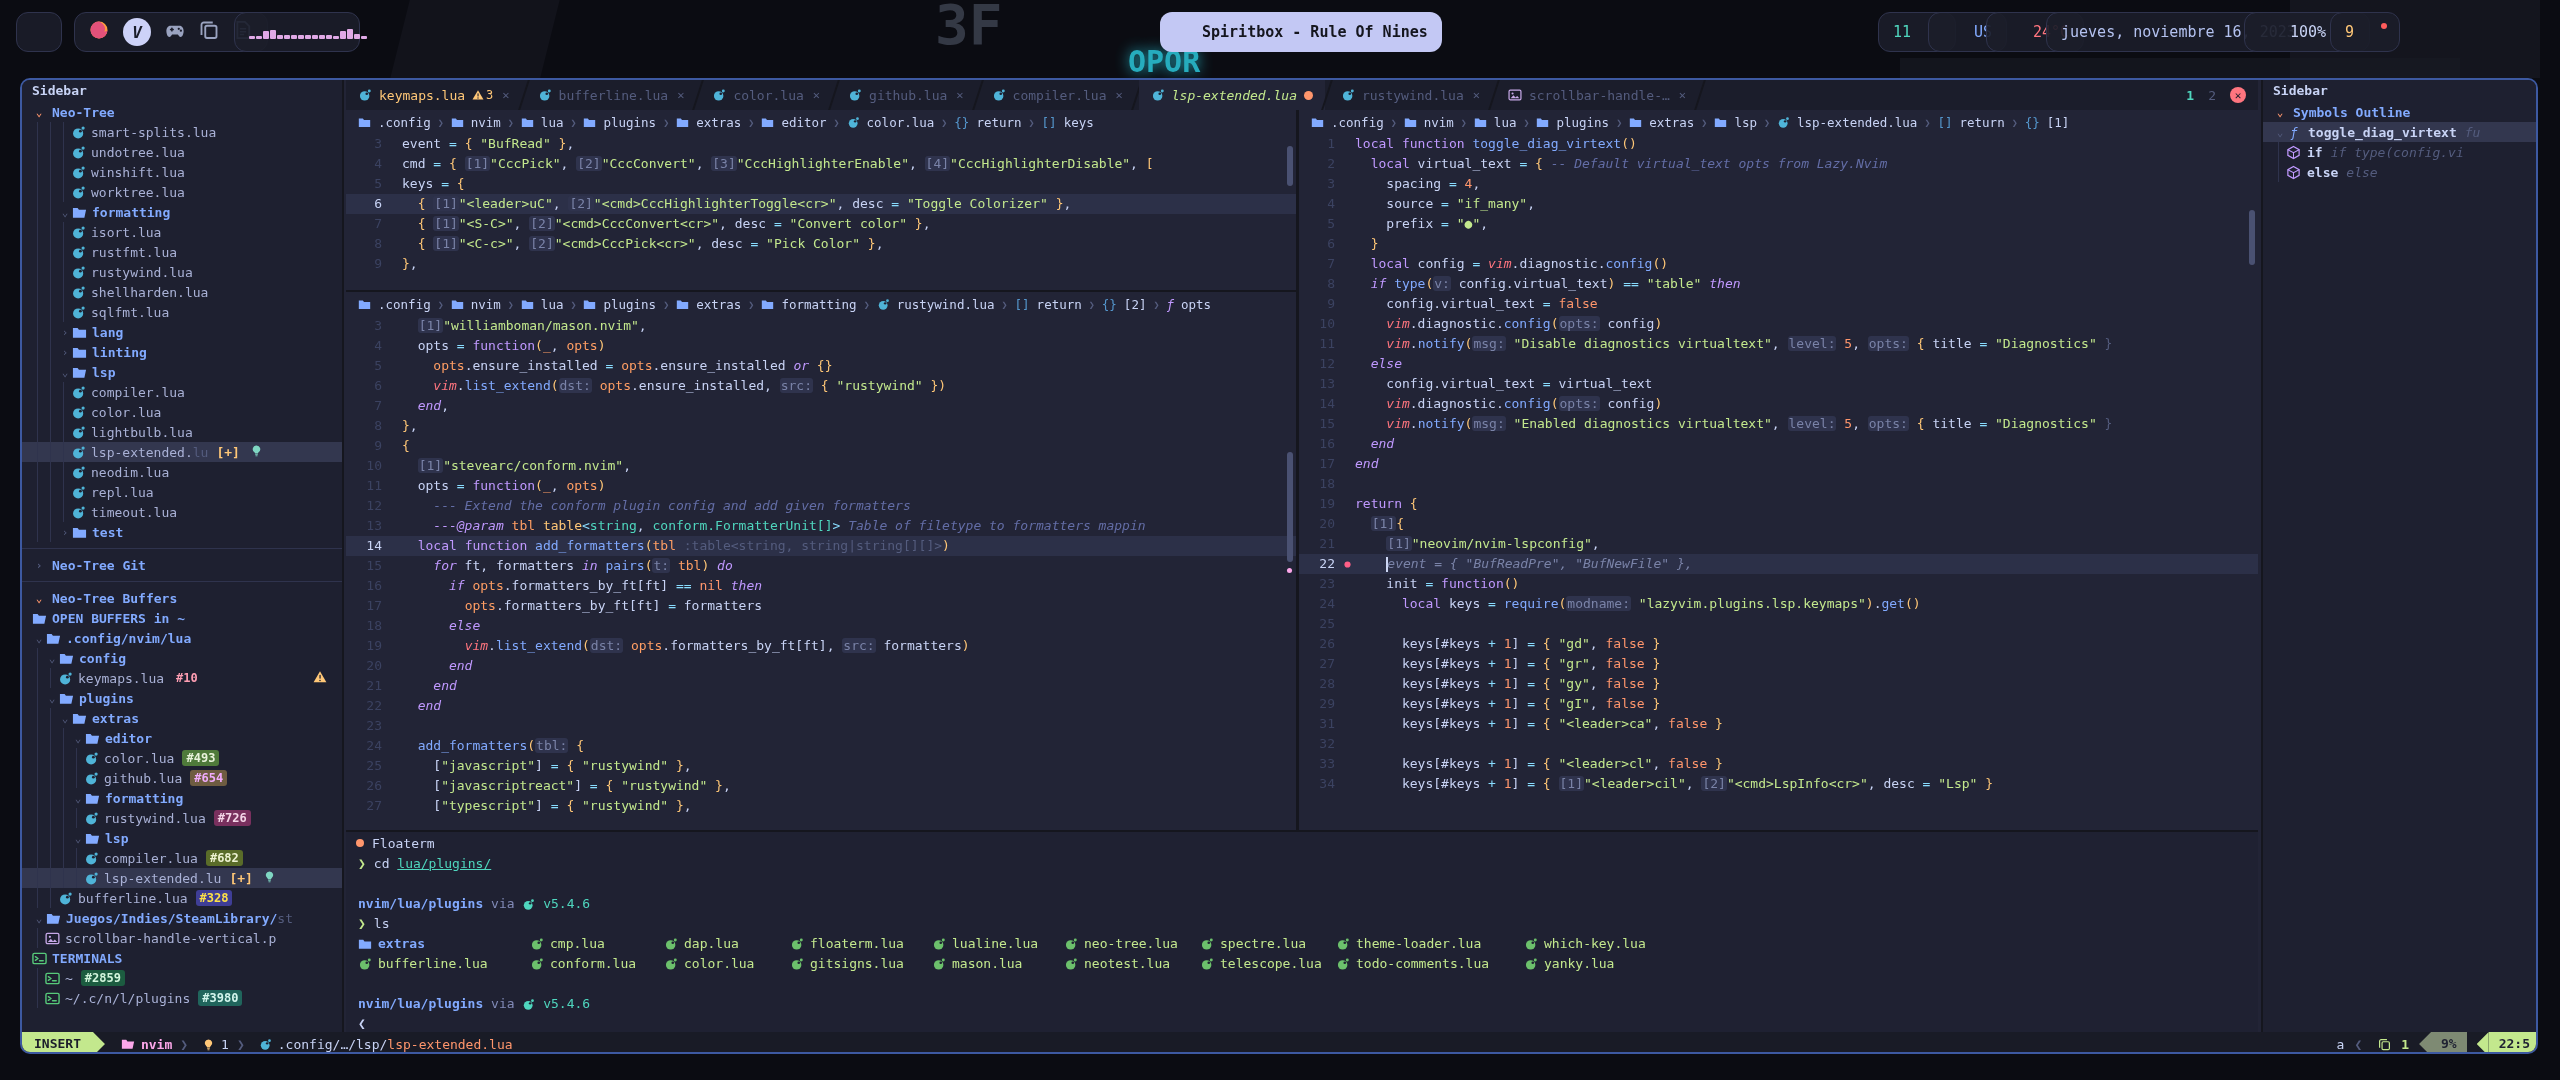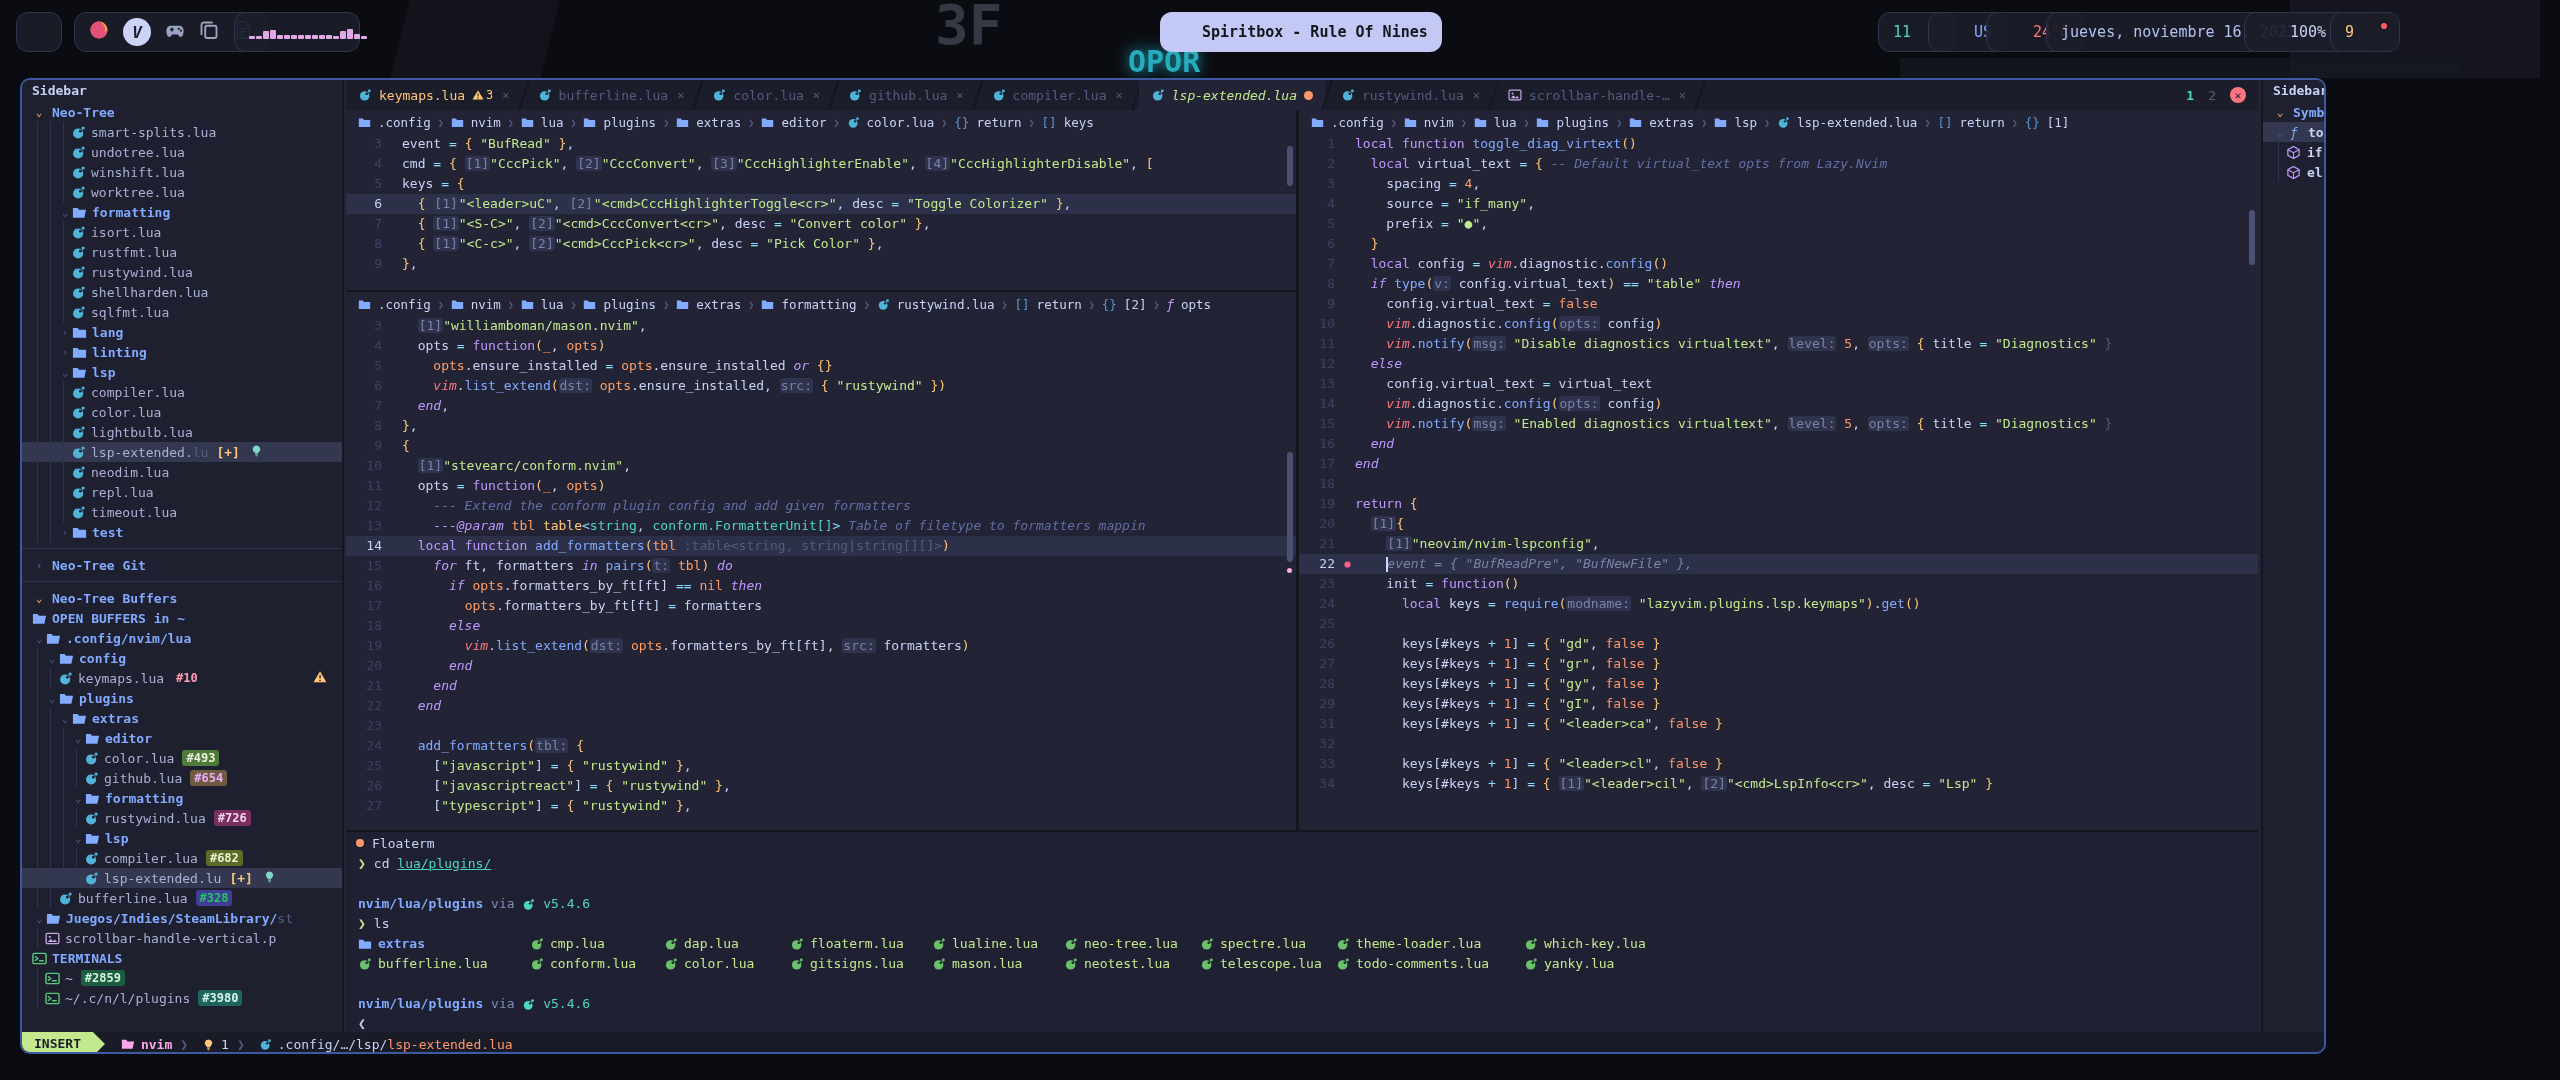--- a/index.html
+++ b/index.html
@@ -19,40 +19,40 @@
     border:1px solid #2f334d;border-radius:12px;display:flex;align-items:center;
     gap:14px;padding:0 14px;font-size:15px}
   .ic{display:inline-flex;align-items:center;justify-content:center;flex:none}
   .ic svg{width:100%;height:100%;fill:currentColor}
   .ws-av{width:28px;height:28px;border-radius:50%;background:#cdd2f8;color:#1b1d2b;
     display:flex;align-items:center;justify-content:center;font-weight:bold;font-style:italic;font-size:16px}
   #spark{display:flex;align-items:flex-end;gap:1px;height:14px}
   #spark i{display:block;width:6px;background:#e0a9e6;border-radius:1px}
   #music{background:#c3c8f4;color:#15161e;font-weight:bold;border:none;gap:10px}
   
-  #win{position:absolute;left:20px;top:78px;width:2306px;height:976px;z-index:3;
+  #win{position:absolute;left:20px;top:78px;width:2518px;height:976px;z-index:3;
     background:var(--bg);border:2px solid #3d59a1;border-radius:10px;overflow:hidden}
   .abs{position:absolute}
   
   #sidebar{left:0;top:0;width:322px;height:952px;background:var(--bgd);border-right:2px solid var(--border);font-size:13px}
   .sb-title{height:22px;line-height:22px;padding-left:10px;color:var(--fg);font-weight:bold}
   .sb-head{height:20px;display:flex;align-items:center;gap:6px;padding-left:10px;color:var(--blue);font-weight:bold}
   .chev{width:14px;flex:none;text-align:center;font-size:11px;color:var(--dim)}
   .chev.open{color:var(--orange)}
   .trow{height:20px;display:flex;align-items:center;padding-left:10px;white-space:nowrap;color:#a9b1d6}
   .trow.sel{background:var(--sel)}
   .tg{display:inline-block;width:13px;height:20px;flex:none;position:relative}
   .tg::before{content:"";position:absolute;left:5px;top:0;bottom:0;border-left:1px solid #2f334d}
   .trow .ic{width:15px;height:15px;margin-right:5px}
   .trow .lbl.folder{color:var(--blue);font-weight:bold}
   .trow .dim2{color:var(--dim)}
   .bd{border-radius:3px;padding:0 4px;margin-left:8px;font-weight:bold;font-size:12px;line-height:16px}
   .bd.pink{color:#ff9eb3}.bd.green{background:#4f7a3a;color:#e8f2da}.bd.tan{background:#6e5c41;color:#f0abfc}
   .bd.magenta{background:#79305e;color:#f4d6e8}.bd.olive{background:#5a6c29;color:#eef3d2}
-  .bd.indigo{background:#3f3e96;color:#22c55e}.bd.greenT{background:#1c5c40;color:#d2f5dc}.bd.tealT{background:#20655c;color:#d2f5ec}
+  .bd.indigo{background:#3f3e96;color:#fde047}.bd.greenT{background:#1c5c40;color:#d2f5dc}.bd.tealT{background:#20655c;color:#d2f5ec}
   .plus{color:var(--yellow);margin-left:8px;font-weight:bold}
   .sb-sep{height:1px;background:#2f334d;margin:6px 0}
   .rowright{margin-left:auto;margin-right:10px}
   
   #tabbar{left:324px;top:0;width:1912px;height:30px;background:var(--bgdd);display:flex;align-items:stretch;font-size:13px}
   .tab{display:flex;align-items:center;gap:7px;padding:0 12px;color:var(--dim);position:relative}
   .tab .ic{width:14px;height:14px}
   .tab.active{background:var(--bg);color:var(--green);font-style:italic}
   .tab.warn{color:var(--yellow)}
   .tsep{width:2px;background:var(--border);transform:skewX(-18deg);margin:0 1px}

